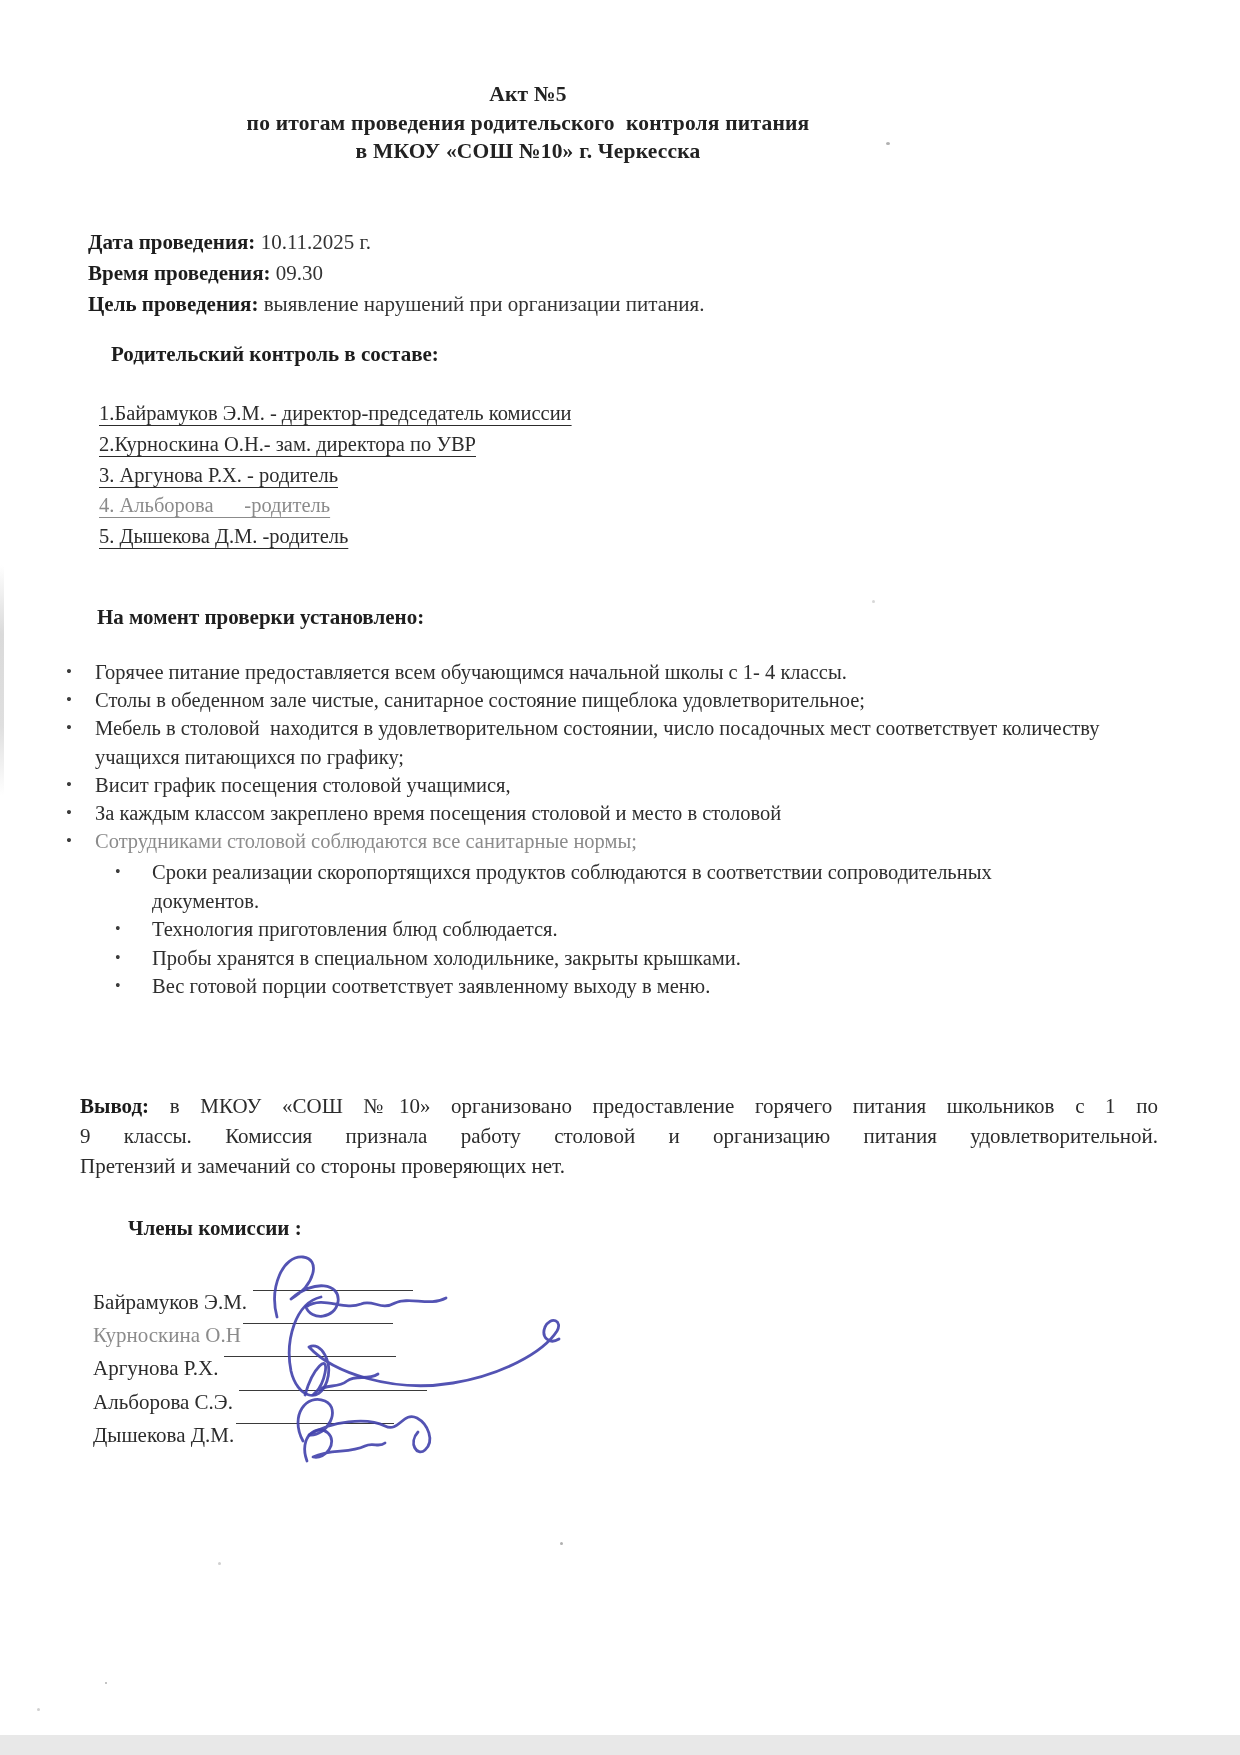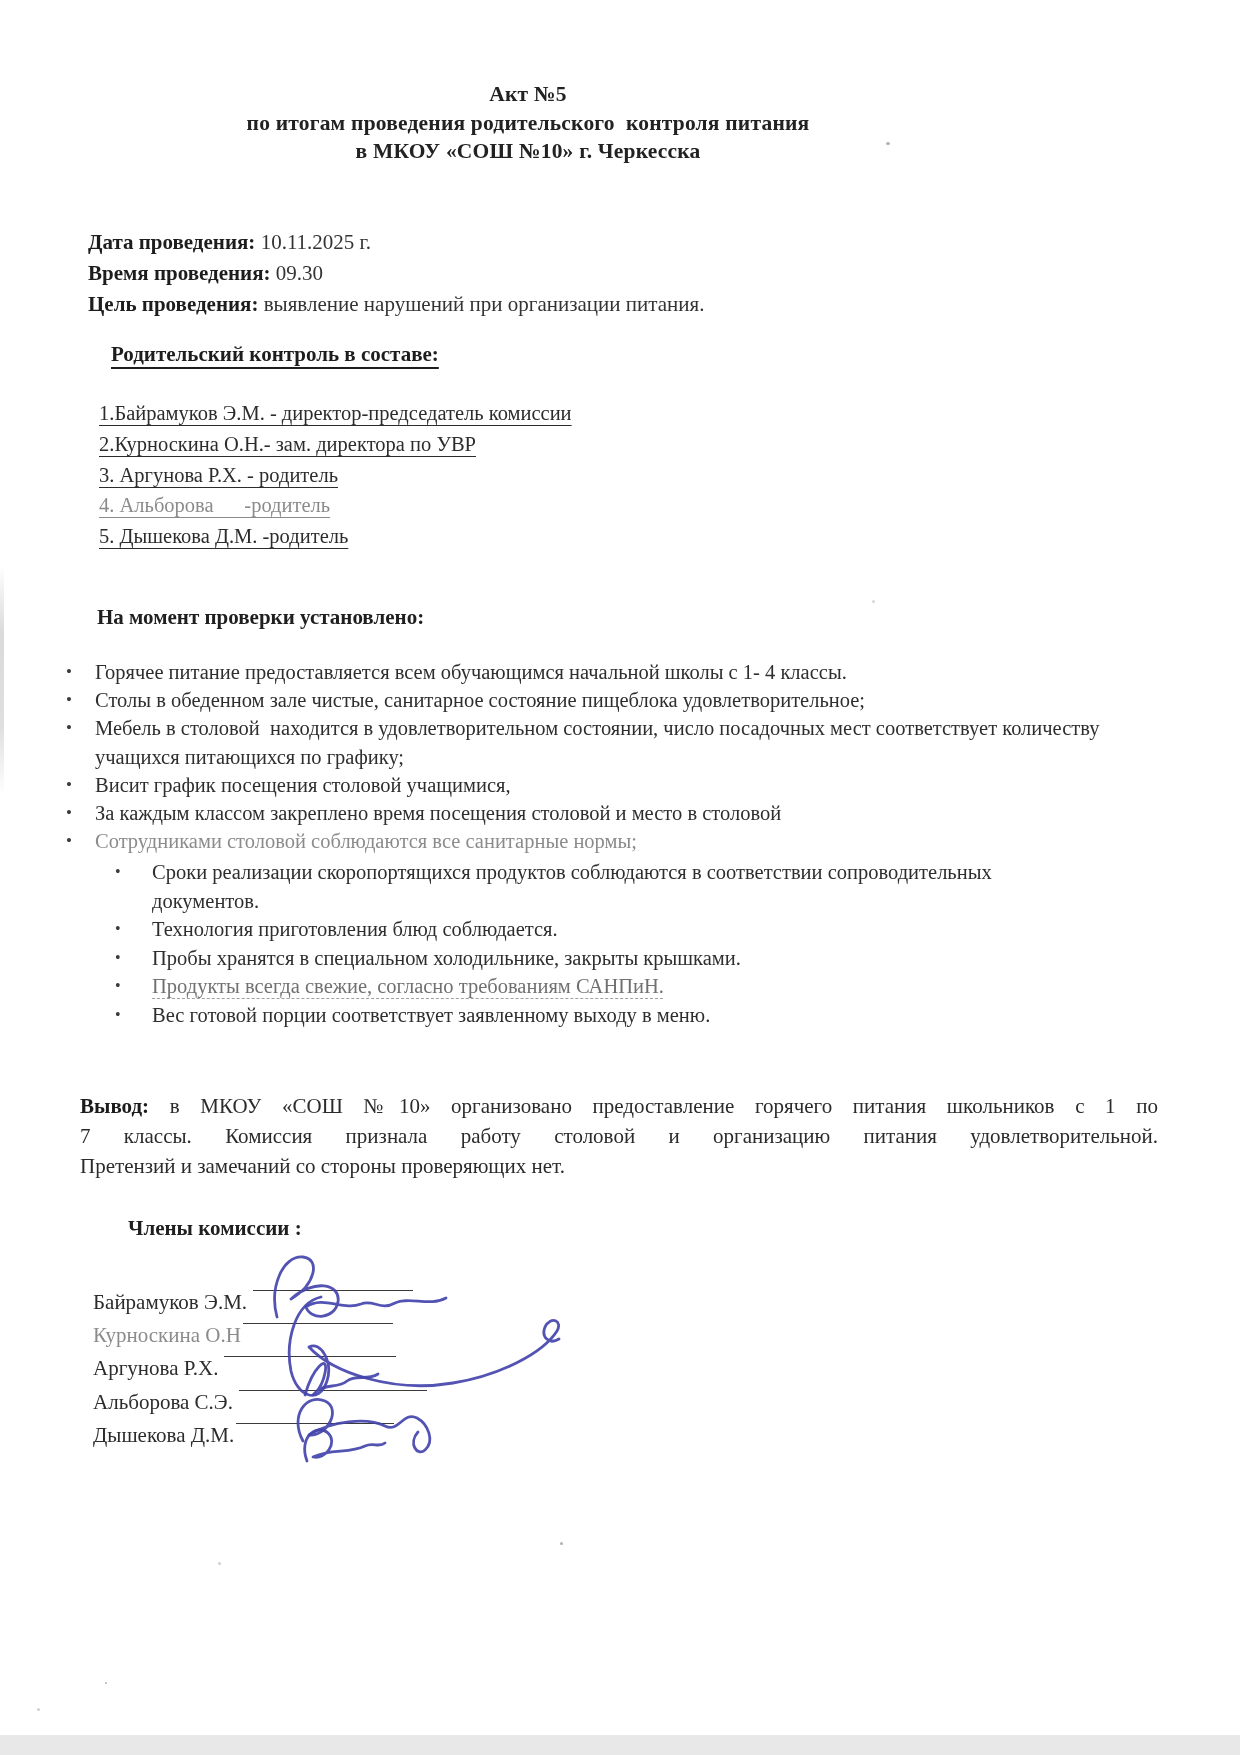--- a/index.html
+++ b/index.html
@@ -25,21 +25,21 @@
 
   
   .meta{position:absolute;top:227px;left:88px;font-size:21px;line-height:31px;}
   .meta b{color:#1d1d1d;}
   .meta span{color:#333;}
 
   
   .committee-heading{
     position:absolute;top:342px;left:111px;
     font-size:21px;font-weight:bold;color:#1d1d1d;
-    text-decoration:underline;text-underline-offset:6px;text-decoration-thickness:1.6px;
+    text-underline-offset:6px;text-decoration-thickness:1.6px;
   }
   ol.committee{
     position:absolute;top:392px;left:93px;margin:6px;padding:0;
     list-style:none;font-size:20.5px;line-height:30.8px;color:#2c2c2c;
   }
   ol.committee li{
     white-space:pre-wrap;
     text-decoration:underline;text-underline-offset:5px;text-decoration-thickness:1.2px;
   }
 
@@ -147,27 +147,26 @@
     <li>Мебель в столовой  находится в удовлетворительном состоянии, число посадочных мест соответствует количеству учащихся питающихся по графику;</li>
     <li>Висит график посещения столовой учащимися,</li>
     <li>За каждым классом закреплено время посещения столовой и место в столовой</li>
     <li class="faded">Сотрудниками столовой соблюдаются все санитарные нормы;</li>
   </ul>
 
   <ul class="sub-findings">
     <li>Сроки реализации скоропортящихся продуктов соблюдаются в соответствии сопроводительных документов.</li>
     <li>Технология приготовления блюд соблюдается.</li>
     <li>Пробы хранятся в специальном холодильнике, закрыты крышками.</li>
-    <li class="scan-strike">Продукты всегда свежие, согласно требованиям САНПиН.</li>
     <li>Вес готовой порции соответствует заявленному выходу в меню.</li>
   </ul>
 
   <div class="conclusion">
     <div class="jline"><b>Вывод:</b> <span>в МКОУ «СОШ №10» организовано предоставление горячего питания школьников с 1 по</span></div>
-    <div class="jline">7 классы. Комиссия признала работу столовой и организацию питания удовлетворительной.</div>
+    <div class="jline">9 классы. Комиссия признала работу столовой и организацию питания удовлетворительной.</div>
     <div class="lline">Претензий и замечаний со стороны проверяющих нет.</div>
   </div>
 
   <div class="members-heading">Члены комиссии :</div>
 
   <div class="signatures">
     <div class="sig-row">
       <span class="sig-name">Байрамуков Э.М.</span>
       <span class="sig-line"></span>
     </div>

